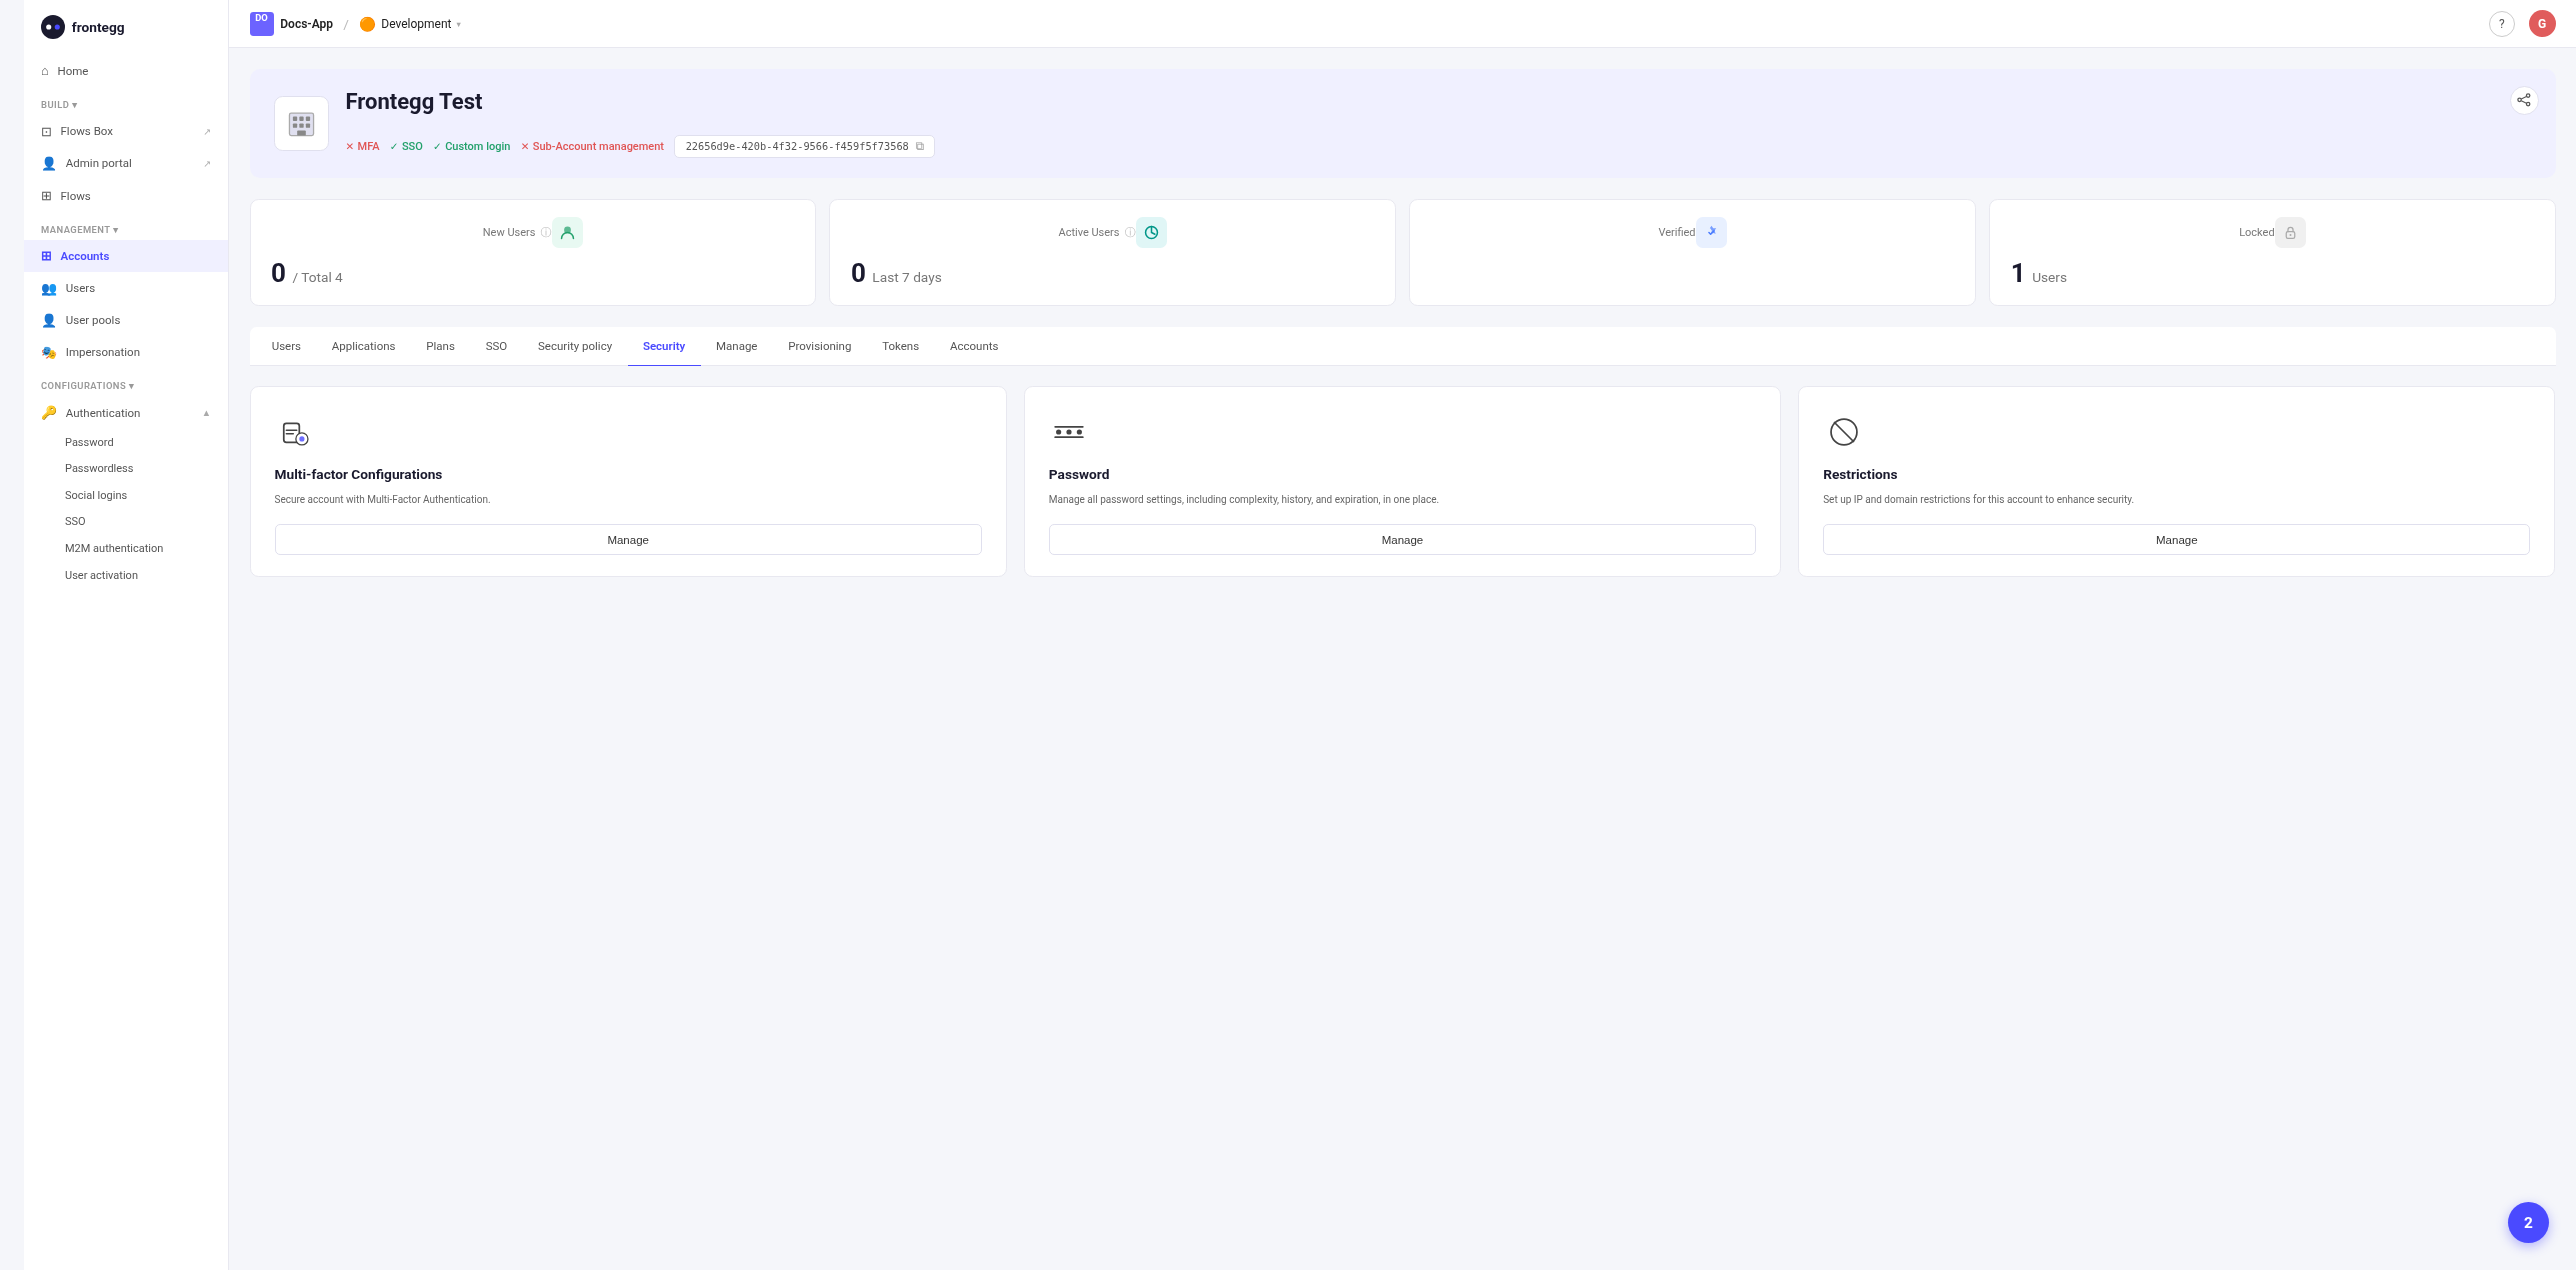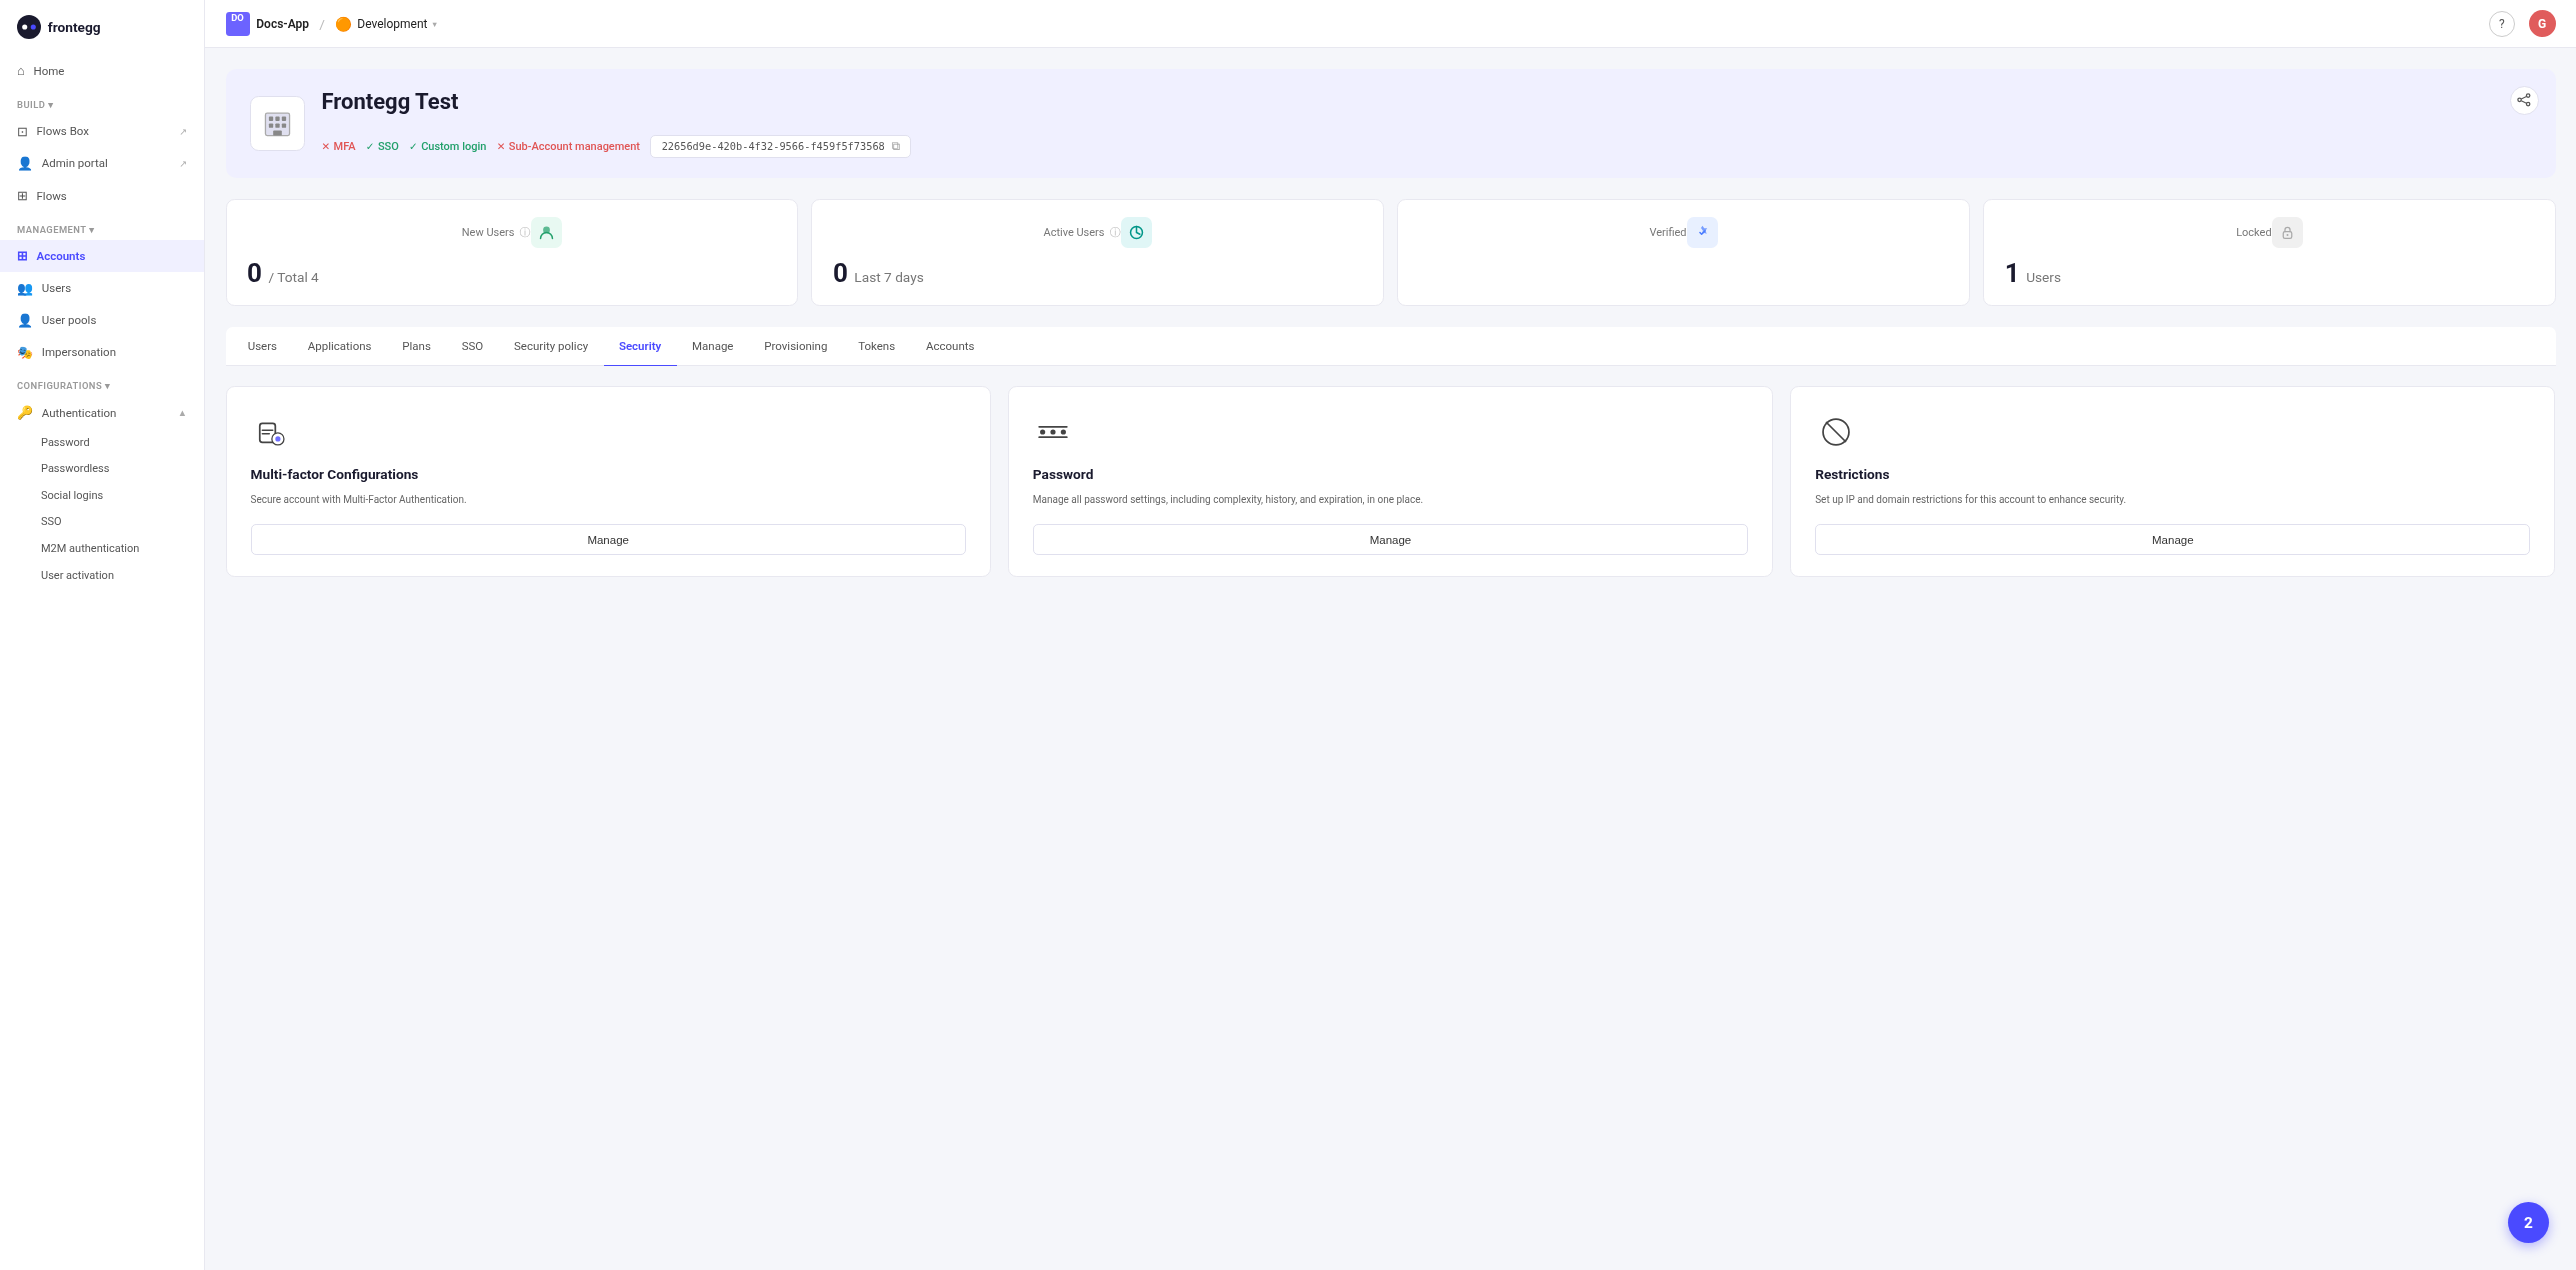--- a/index.html
+++ b/index.html
@@ -8,20 +8,21 @@
     
     #sidebar {
       width: 205px;
       background: #fff;
       border-right: 0.9px solid #e8e8f0;
       display: flex;
       flex-direction: column;
       flex-shrink: 0;
       height: 100vh;
       overflow-y: auto;
+      margin-left: 24px;
     }
     .sidebar-logo {
       display: flex;
       align-items: center;
       gap: 6.8px;
       padding: 15.4px 17px;
       font-weight: 700;
       font-size: 13.7px;
       color: #1a1a2e;
     }

